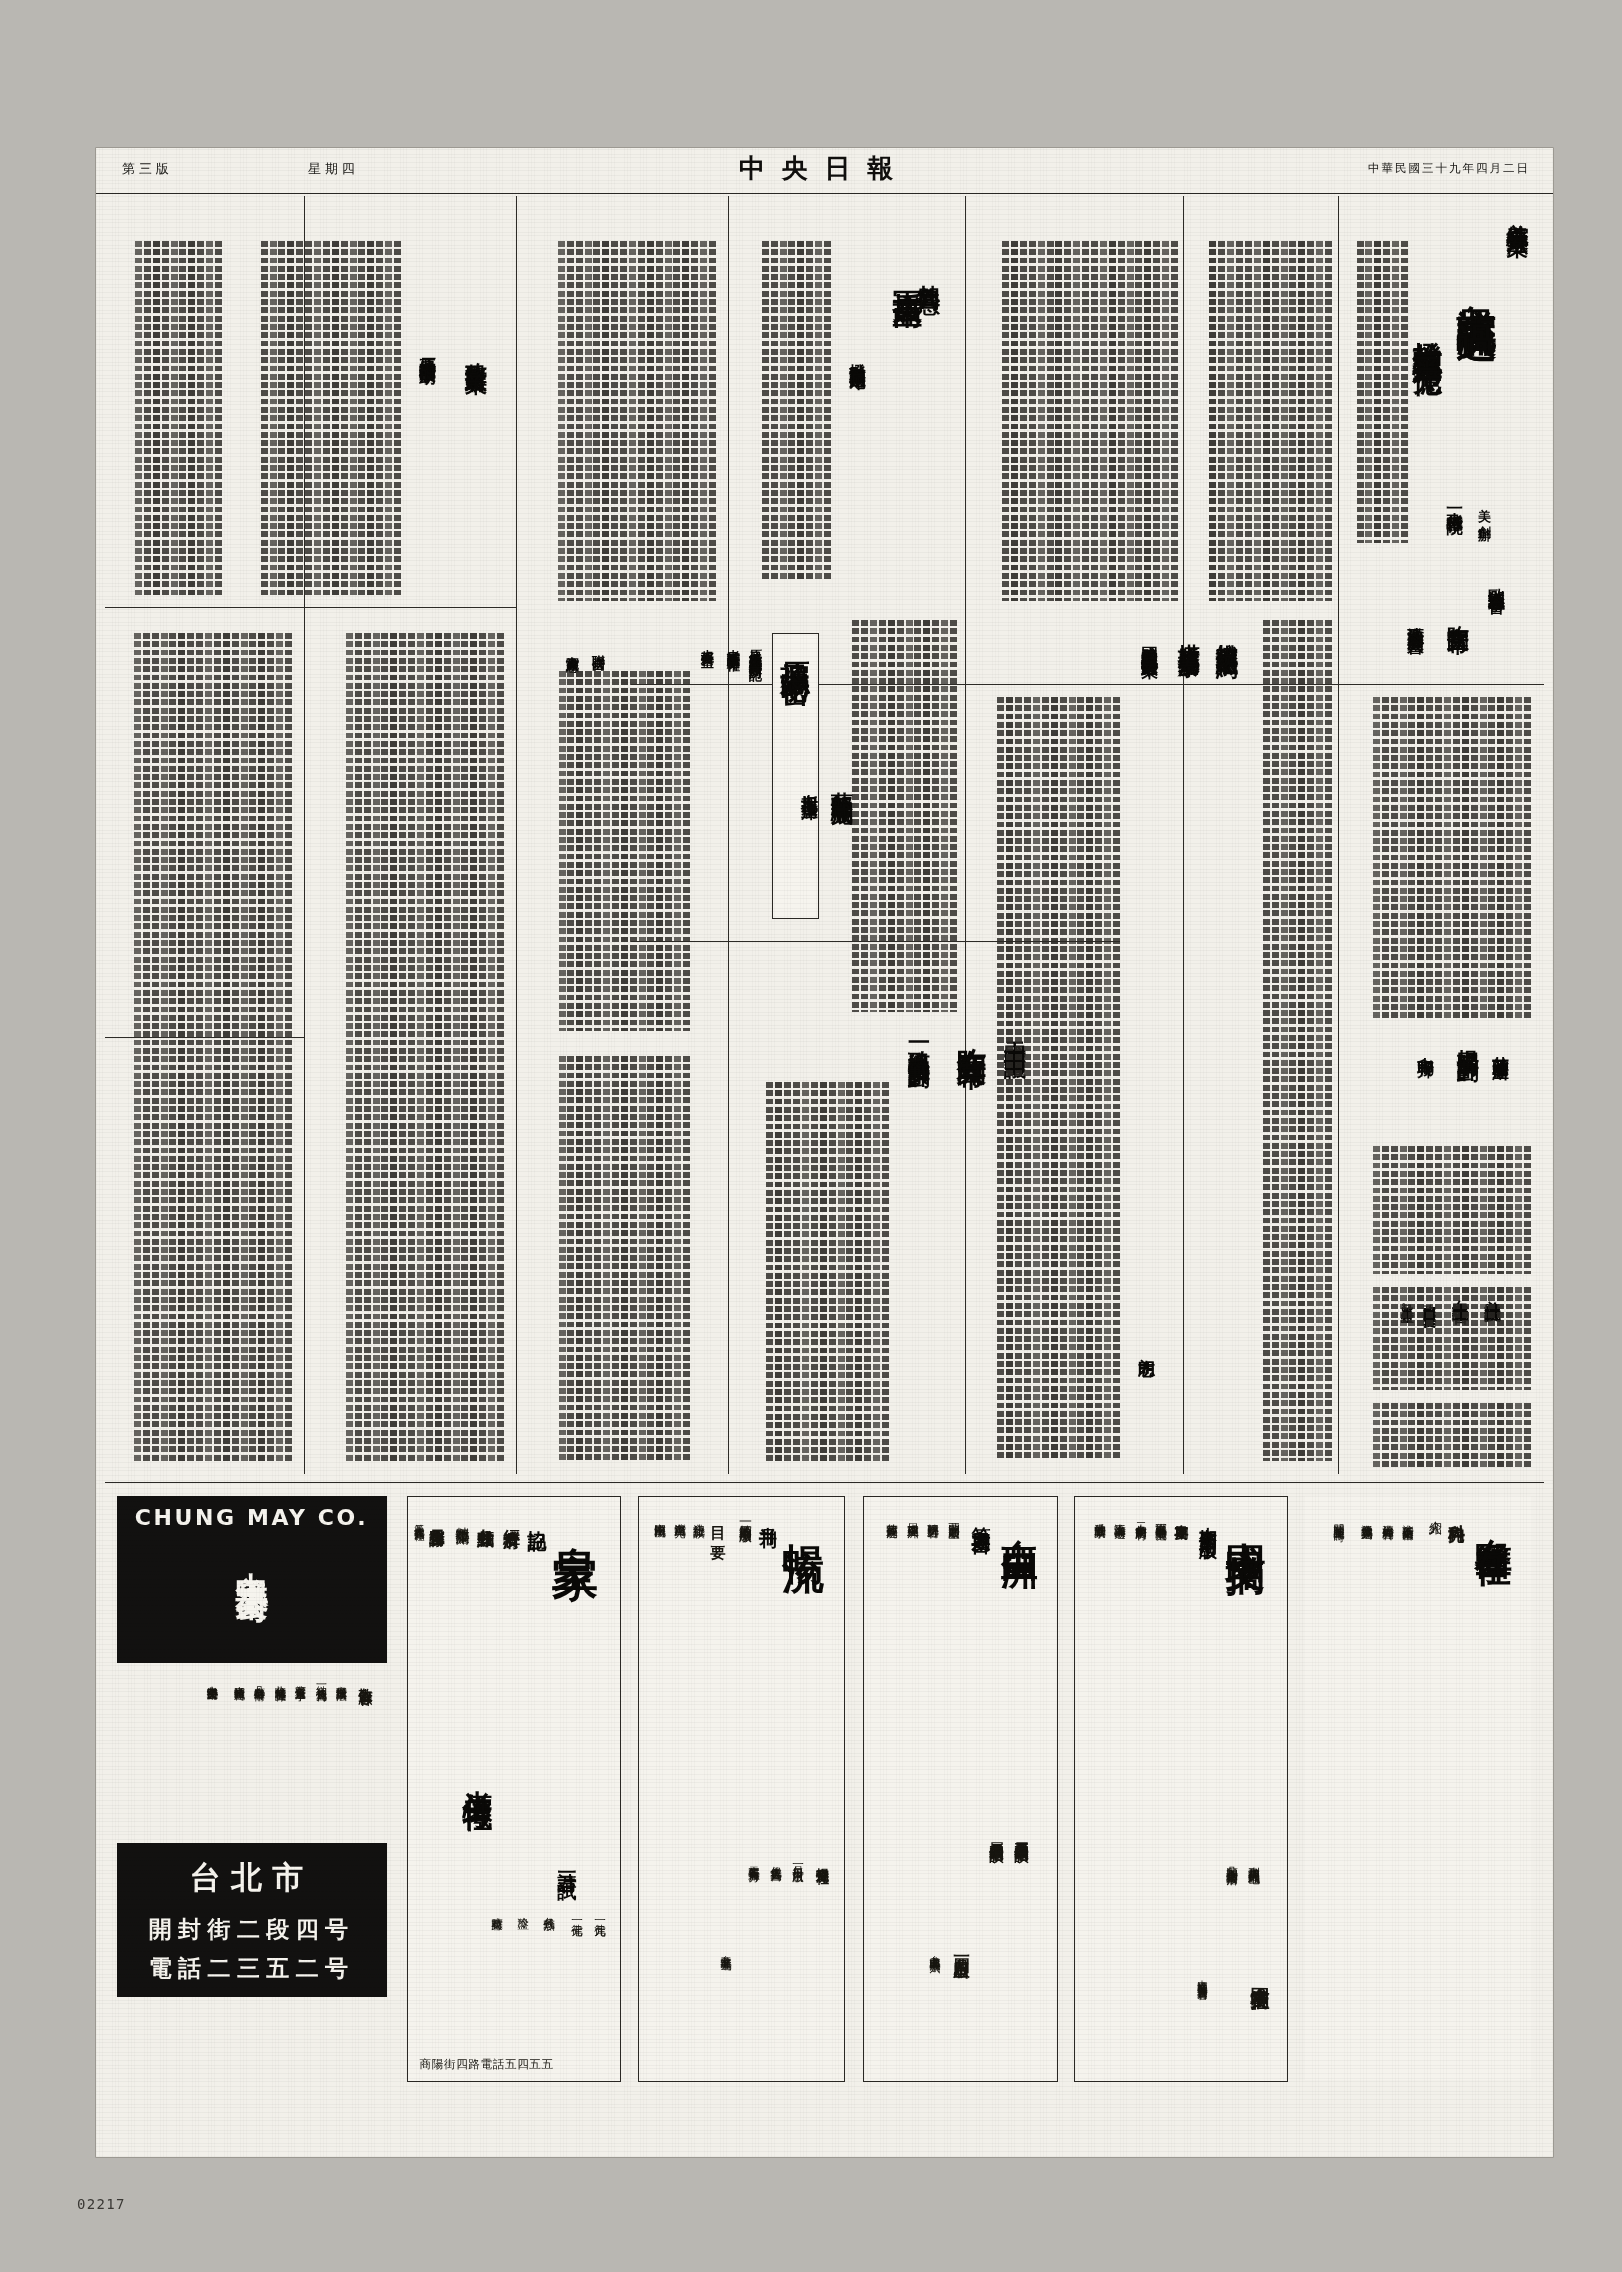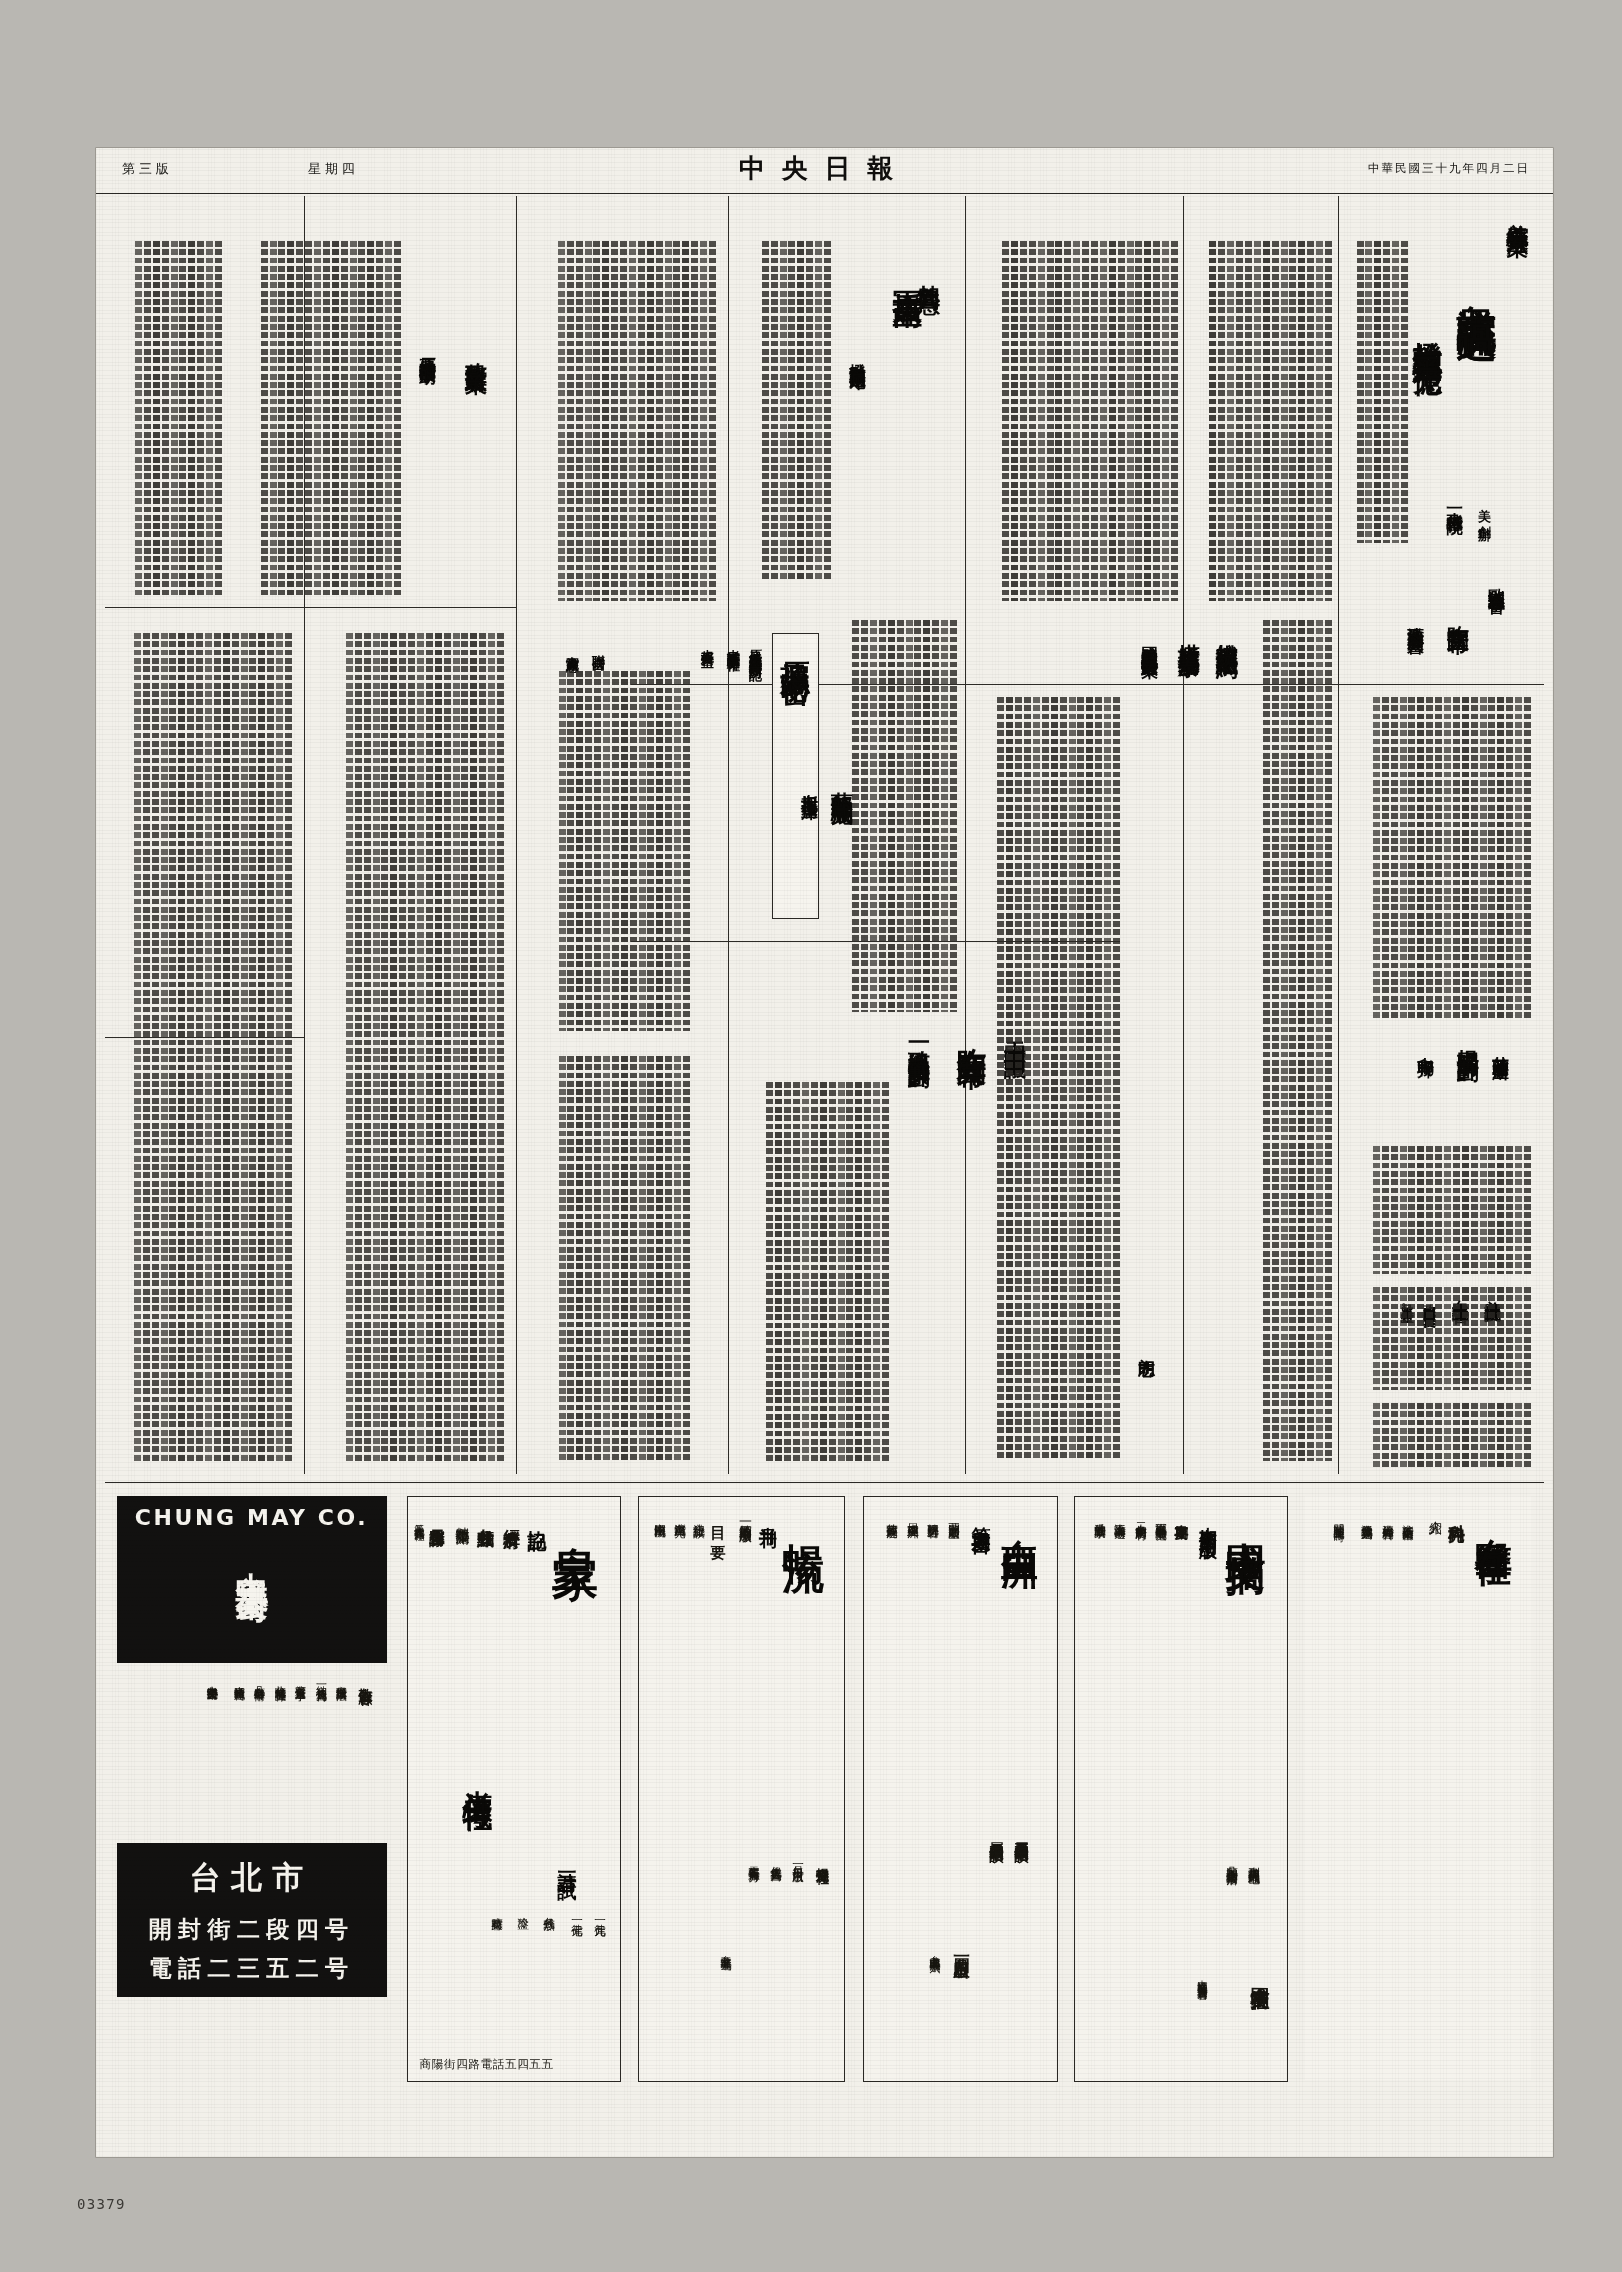--- a/index.html
+++ b/index.html
@@ -612,15 +612,15 @@
         <div class="adsmall" style="right:116px;top:19px;font-size:11.6px;">本診所新近由港來台</div>
         <div class="adsmall" style="right:136px;top:19px;font-size:11.6px;">專治內外婦兒各科</div>
         <div class="adsmall" style="right:157px;top:19px;font-size:11.6px;">診金低廉服務週到</div>
         <div class="adsmall" style="right:186px;top:19px;font-size:11px;">門診時間上午九時至十二時</div>
       </div>
     </div>
 
     <div id="grain"></div>
   </div>
 
-  <div id="footer-id">03379</div>
+  <div id="footer-id">02217</div>
 </div>
 
 
 </body></html>

